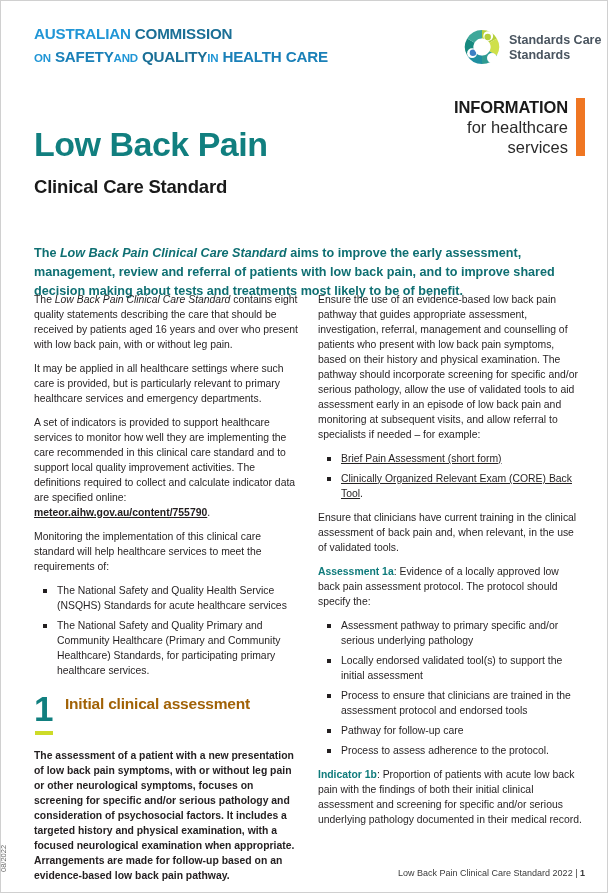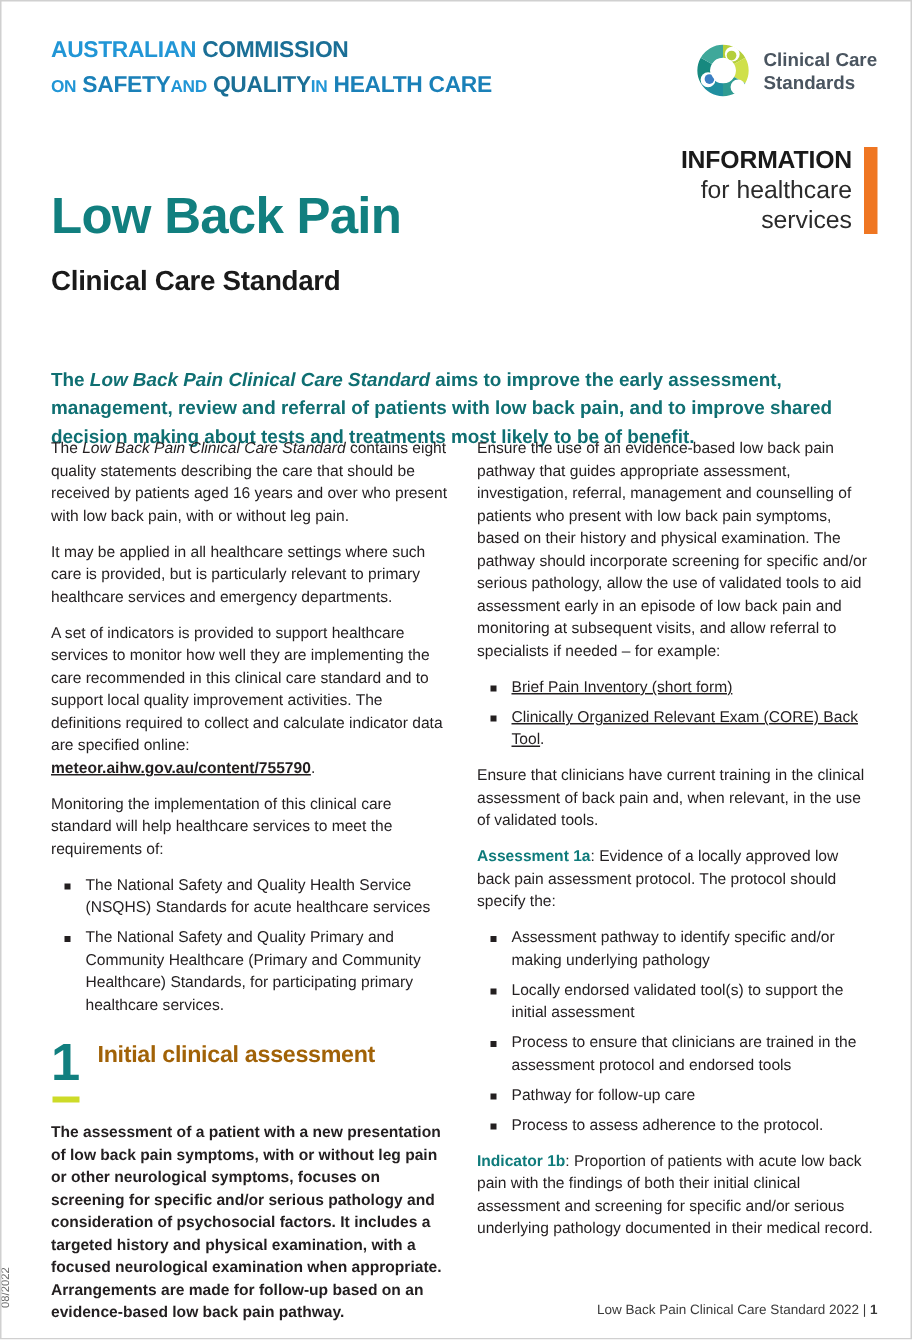--- a/index.html
+++ b/index.html
@@ -281,21 +281,21 @@
           <path d="M4.4 11 a18 18 0 0 1 15.6 -9 l0 9 a9 9 0 0 0 -7.8 4.5 z" fill="#3fa89a"></path>
           <circle cx="26.5" cy="8.5" r="5.2" fill="#ffffff"></circle>
           <circle cx="30.5" cy="31.5" r="5.2" fill="#ffffff"></circle>
           <circle cx="9.5" cy="26.5" r="5.2" fill="#ffffff"></circle>
           <circle cx="26.0" cy="9.5" r="3.4" fill="#b5cf3a"></circle>
           <circle cx="10.5" cy="26.0" r="3.4" fill="#3b7fc4"></circle>
           <circle cx="20" cy="20" r="8.6" fill="#ffffff"></circle>
         </svg>
       </span>
       <div class="ccs-text">
-        <div>Clinical Care</div>
+        <div>Standards Care</div>
         <div>Standards</div>
       </div>
     </div>
   </div>
 
   <div class="info-banner">
     <div class="info-bar"></div>
     <div class="info-lines">
       <div class="info-l1">INFORMATION</div>
       <div class="info-l2">for healthcare</div>
@@ -330,30 +330,30 @@
     </div>
 
     <p class="section-body">The assessment of a patient with a new presentation of low back pain symptoms, with or without leg pain or other neurological symptoms, focuses on screening for specific and/or serious pathology and consideration of psychosocial factors. It includes a targeted history and physical examination, with a focused neurological examination when appropriate. Arrangements are made for follow-up based on an evidence-based low back pain pathway.</p>
   </div>
 
   <div class="col-right">
 
     <p>Ensure the use of an evidence-based low back pain pathway that guides appropriate assessment, investigation, referral, management and counselling of patients who present with low back pain symptoms, based on their history and physical examination. The pathway should incorporate screening for specific and/or serious pathology, allow the use of validated tools to aid assessment early in an episode of low back pain and monitoring at subsequent visits, and allow referral to specialists if needed – for example:</p>
 
     <ul class="bullets">
-      <li><a class="linkb" href="#">Brief Pain Inventory (short form)</a><span></span></li>
+      <li><a class="linkb" href="#">Brief Pain Assessment (short form)</a><span></span></li>
       <li><a class="linkb" href="#">Clinically Organized Relevant Exam (CORE) Back Tool</a><span>.</span></li>
     </ul>
 
     <p>Ensure that clinicians have current training in the clinical assessment of back pain and, when relevant, in the use of validated tools.</p>
 
     <p><span class="indicator-label">Assessment 1a</span><span>: Evidence of a locally approved low back pain assessment protocol. The protocol should specify the:</span></p>
 
     <ul class="bullets">
-      <li>Assessment pathway to identify specific and/or making underlying pathology</li>
+      <li>Assessment pathway to primary specific and/or serious underlying pathology</li>
       <li>Locally endorsed validated tool(s) to support the initial assessment</li>
       <li>Process to ensure that clinicians are trained in the assessment protocol and endorsed tools</li>
       <li>Pathway for follow-up care</li>
       <li>Process to assess adherence to the protocol.</li>
     </ul>
 
     <p><span class="indicator-label">Indicator 1b</span><span>: Proportion of patients with acute low back pain with the findings of  both their initial clinical assessment and screening for specific and/or serious underlying pathology documented in their medical record.</span></p>
   </div>
 
   <div class="footer-right"><span>Low Back Pain Clinical Care Standard 2022  |  </span><b>1</b></div>

